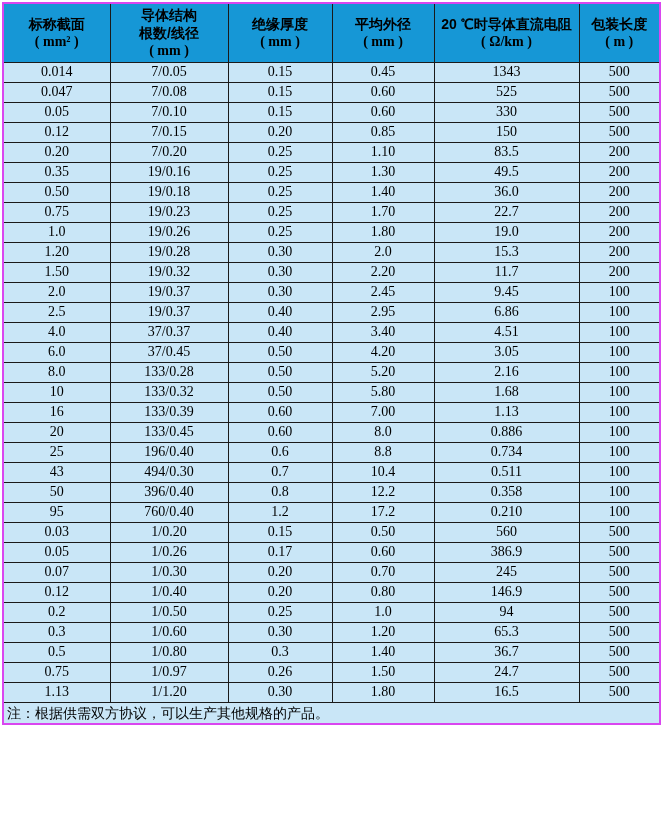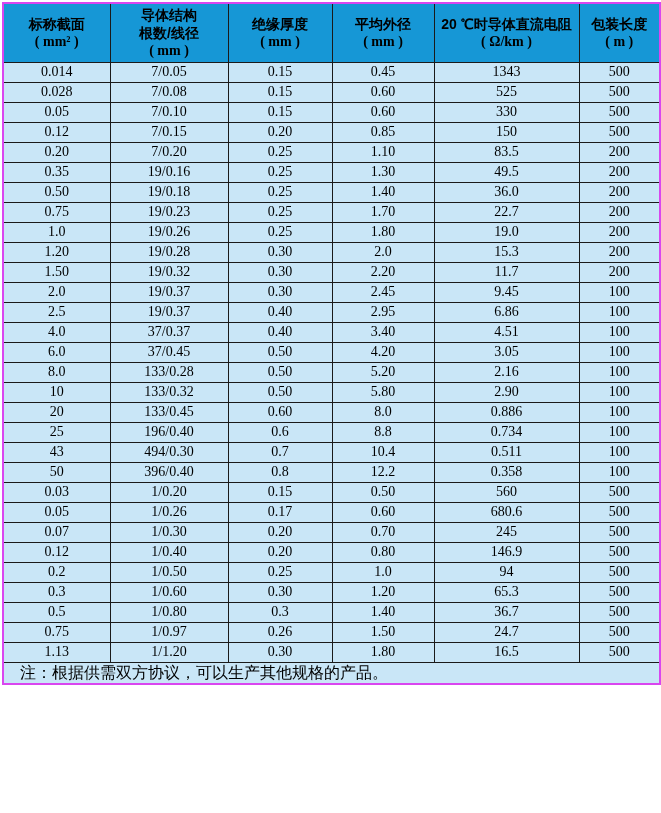--- a/index.html
+++ b/index.html
@@ -53,26 +53,26 @@
   .spec-table tbody td {
     background: var(--row-bg);
     font-family: "Liberation Serif", serif;
     font-size: 14px;
     height: 20px;
     line-height: 18px;
     padding: 0 2px;
   }
   .spec-table tfoot td {
     background: var(--row-bg);
-    font-size: 16px;
+    font-size: 14px;
     font-weight: normal;
     text-align: left;
     height: 20px;
     line-height: 18px;
-    padding: 1px 16px;
+    padding: 1px 3px;
   }
 </style>
 </head>
 <body>
 
 <div class="page">
   <table class="spec-table">
     <colgroup>
       <col style="width:107px">
       <col style="width:118px">
@@ -114,21 +114,21 @@
 
     <tr>
           <td>0.014</td>
           <td>7/0.05</td>
           <td>0.15</td>
           <td>0.45</td>
           <td>1343</td>
           <td>500</td>
         </tr>
         <tr>
-          <td>0.028</td>
+          <td>0.047</td>
           <td>7/0.08</td>
           <td>0.15</td>
           <td>0.60</td>
           <td>525</td>
           <td>500</td>
         </tr>
         <tr>
           <td>0.05</td>
           <td>7/0.10</td>
           <td>0.15</td>
@@ -238,21 +238,29 @@
           <td>0.50</td>
           <td>5.20</td>
           <td>2.16</td>
           <td>100</td>
         </tr>
         <tr>
           <td>10</td>
           <td>133/0.32</td>
           <td>0.50</td>
           <td>5.80</td>
-          <td>2.90</td>
+          <td>1.68</td>
+          <td>100</td>
+        </tr>
+        <tr>
+          <td>16</td>
+          <td>133/0.39</td>
+          <td>0.60</td>
+          <td>7.00</td>
+          <td>1.13</td>
           <td>100</td>
         </tr>
         <tr>
           <td>20</td>
           <td>133/0.45</td>
           <td>0.60</td>
           <td>8.0</td>
           <td>0.886</td>
           <td>100</td>
         </tr>
@@ -274,33 +282,41 @@
         </tr>
         <tr>
           <td>50</td>
           <td>396/0.40</td>
           <td>0.8</td>
           <td>12.2</td>
           <td>0.358</td>
           <td>100</td>
         </tr>
         <tr>
+          <td>95</td>
+          <td>760/0.40</td>
+          <td>1.2</td>
+          <td>17.2</td>
+          <td>0.210</td>
+          <td>100</td>
+        </tr>
+        <tr>
           <td>0.03</td>
           <td>1/0.20</td>
           <td>0.15</td>
           <td>0.50</td>
           <td>560</td>
           <td>500</td>
         </tr>
         <tr>
           <td>0.05</td>
           <td>1/0.26</td>
           <td>0.17</td>
           <td>0.60</td>
-          <td>680.6</td>
+          <td>386.9</td>
           <td>500</td>
         </tr>
         <tr>
           <td>0.07</td>
           <td>1/0.30</td>
           <td>0.20</td>
           <td>0.70</td>
           <td>245</td>
           <td>500</td>
         </tr>

